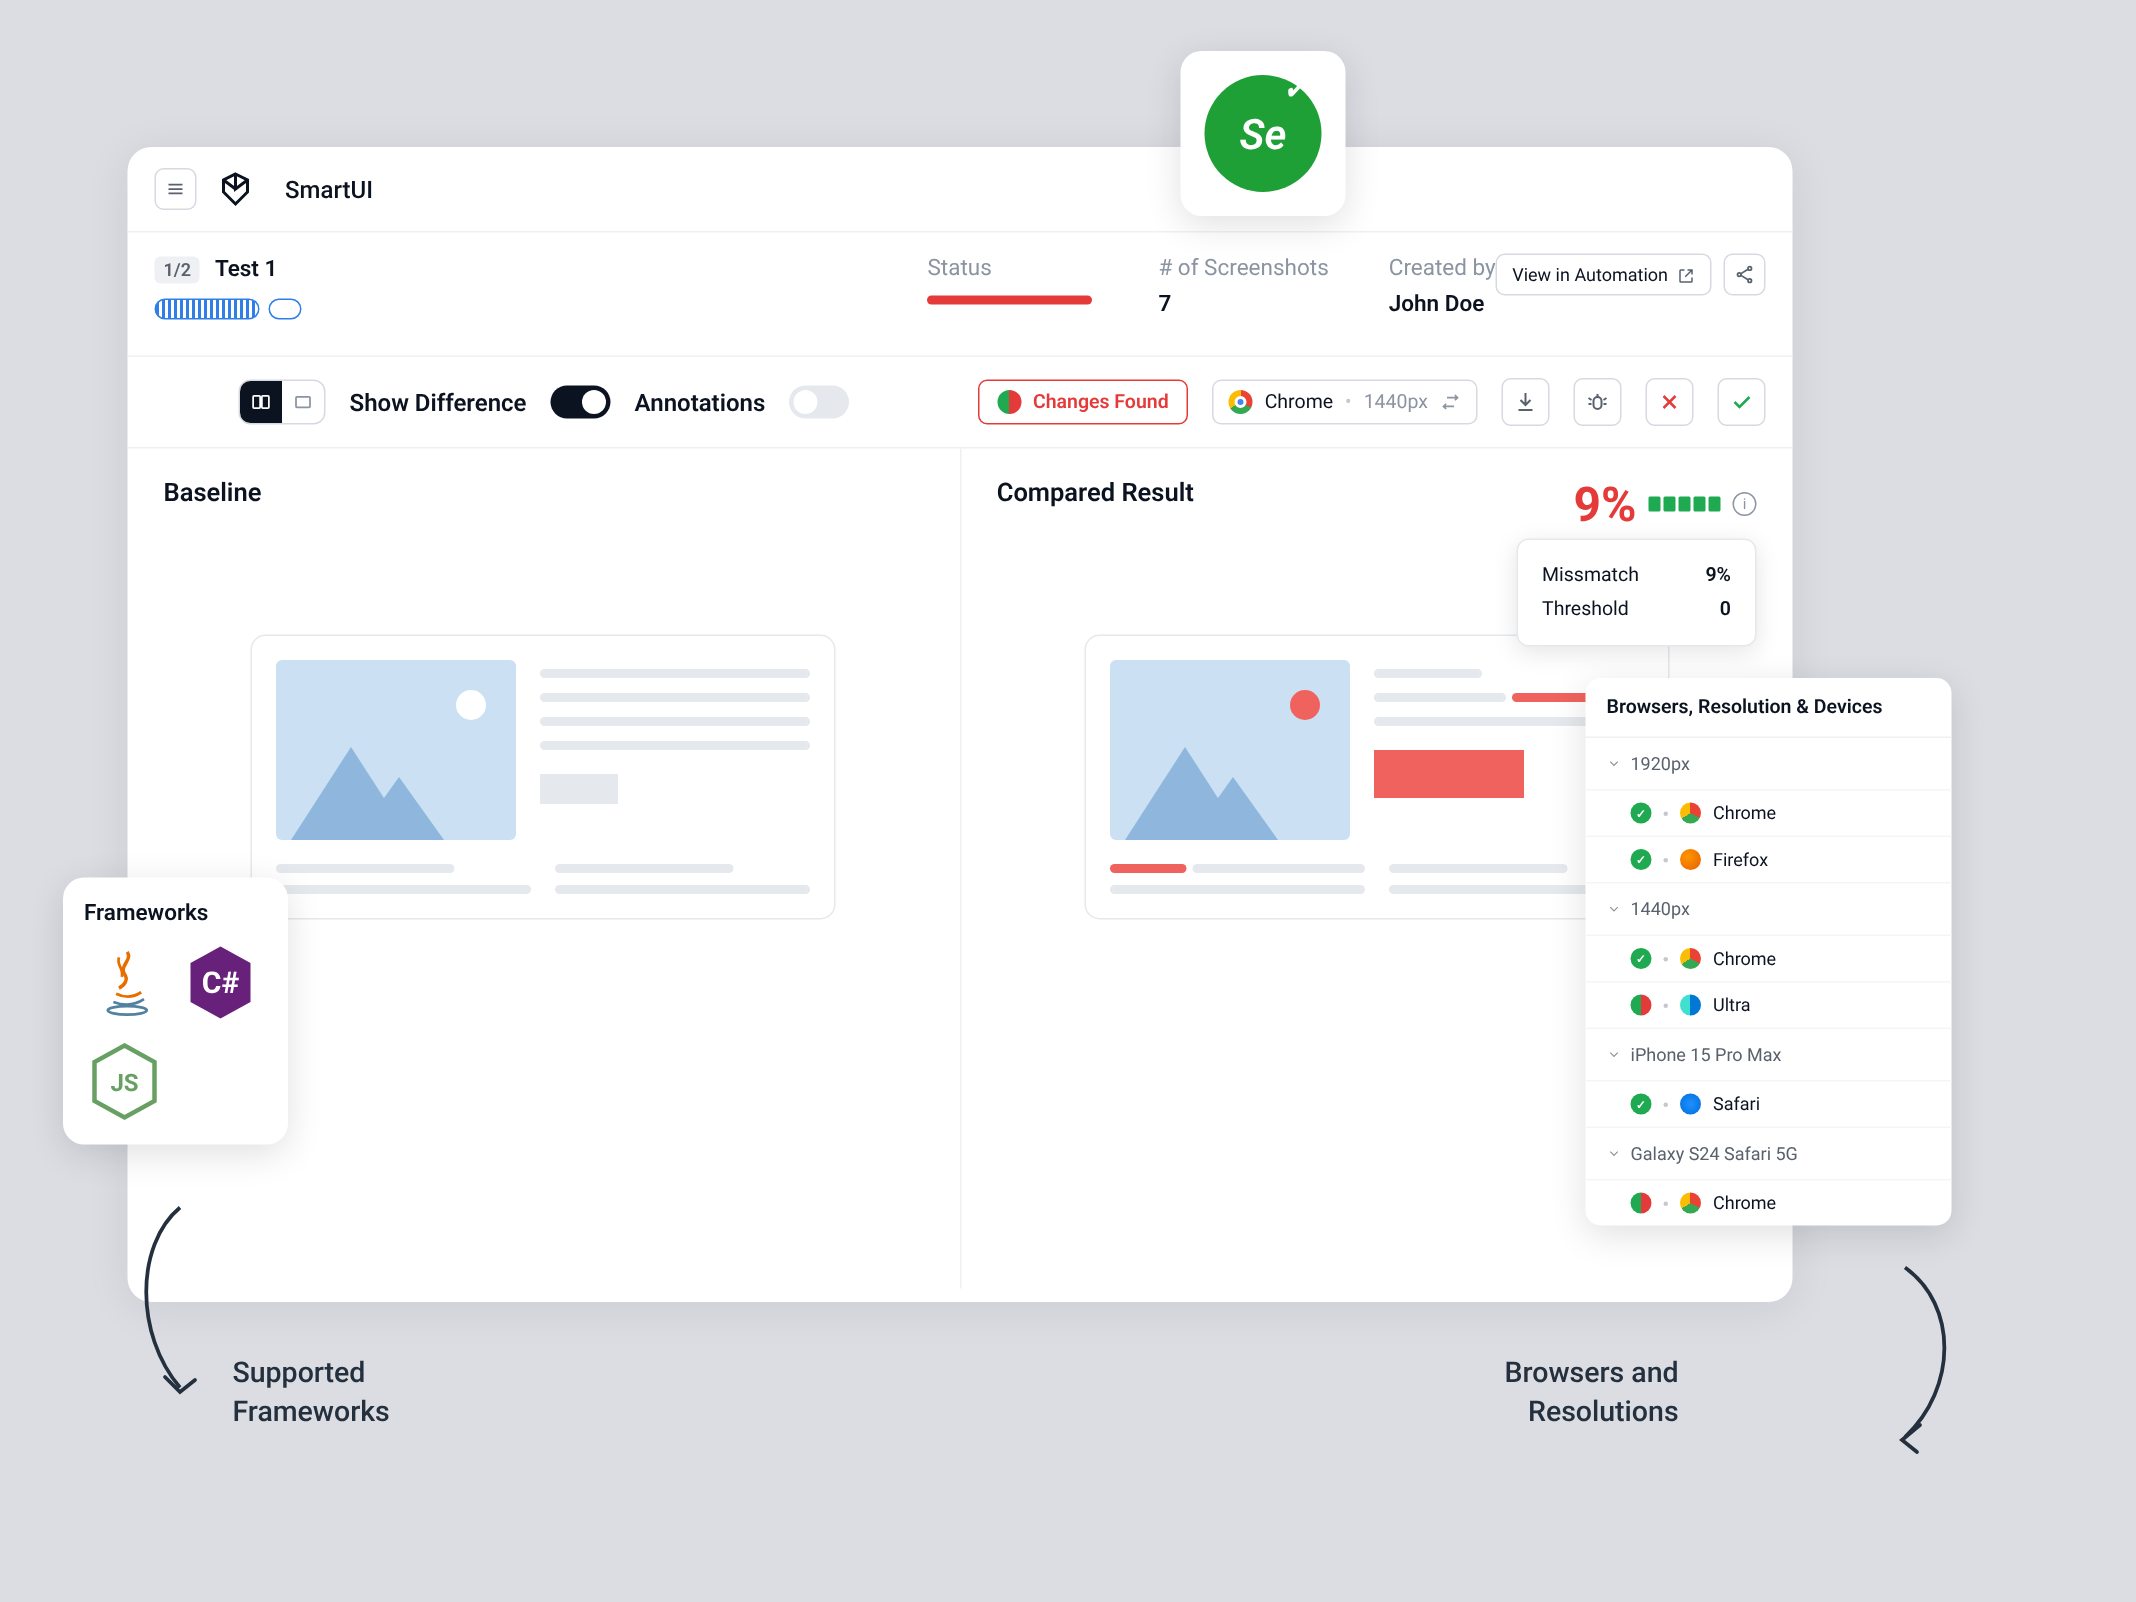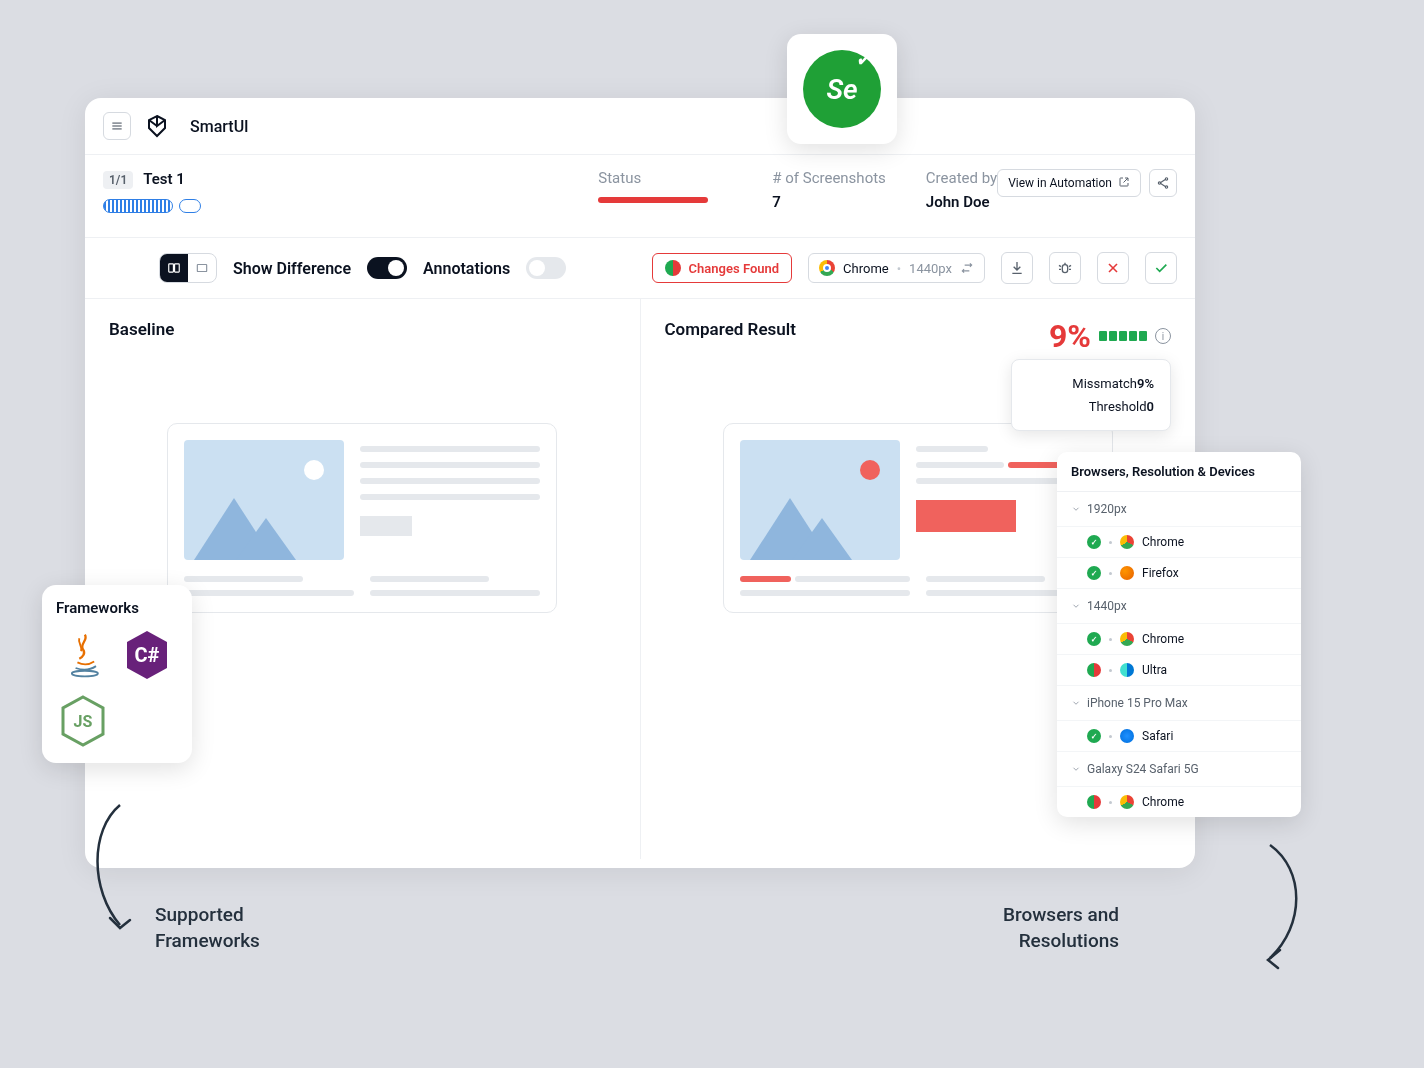--- a/index.html
+++ b/index.html
@@ -17,21 +17,21 @@
 .test-name{font-size:15px;font-weight:600;color:#0b1220}
 .chips{margin-top:10px;display:flex;gap:6px}
 .chip{border:1.5px solid #2f7fe6;border-radius:999px;height:14px}
 .chip.lg{width:70px;background:repeating-linear-gradient(90deg,#2f7fe6 0 2px,#fff 2px 4px)}
 .chip.sm{width:22px;border-color:#2f7fe6}
 .meta-col{display:flex;flex-direction:column;gap:6px;margin-left:24px}
 .meta-label{font-size:15px;color:#8b94a0}
 .meta-value{font-size:15px;font-weight:600;color:#0b1220}
 .status-bar{height:6px;width:110px;background:#e53a3a;border-radius:3px;margin-top:4px}
 .header-actions{display:flex;gap:8px;align-items:flex-start;margin-left:auto}
-.btn-outline{border:1px solid #d6dae0;background:#fff;border-radius:6px;padding:6px 10px;font-size:12px;color:#0b1220;display:flex;align-items:flex-start;gap:6px;cursor:pointer}
+.btn-outline{border:1px solid #d6dae0;background:#fff;border-radius:6px;padding:6px 10px;font-size:12px;color:#0b1220;display:flex;align-items:flex-end;gap:6px;cursor:pointer}
 .toolbar{display:flex;align-items:center;padding:14px 18px;gap:16px;border-bottom:1px solid #eef0f3}
 .view-toggle{display:flex;border:1px solid #d6dae0;border-radius:8px;overflow:hidden}
 .view-toggle .seg{width:28px;height:28px;display:flex;align-items:center;justify-content:center;cursor:pointer}
 .view-toggle .seg.active{background:#0b1220}
 .view-toggle .seg svg{width:14px;height:14px}
 .toolbar-label{font-size:16px;font-weight:600;color:#0b1220}
 .switch{width:40px;height:22px;border-radius:999px;position:relative;cursor:pointer}
 .switch.on{background:#0b1220}
 .switch.off{background:#e5e8ec}
 .switch .knob{position:absolute;top:3px;width:16px;height:16px;border-radius:50%;background:#fff}
@@ -51,21 +51,21 @@
 .compare-area{display:flex;height:560px}
 .pane{flex:1;padding:20px 24px;position:relative}
 .pane.left{border-right:1px solid #eef0f3}
 .pane-title{font-size:17px;font-weight:600;color:#0b1220;margin-bottom:84px}
 .percent-box{position:absolute;top:18px;right:24px;display:flex;align-items:center;gap:8px}
 .percent-val{font-size:32px;font-weight:700;color:#e53a3a}
 .squares{display:flex;gap:2px}
 .squares span{width:8px;height:10px;background:#1fa951;border-radius:1px}
 .info-ico{width:16px;height:16px;border:1.5px solid #8b94a0;border-radius:50%;display:flex;align-items:center;justify-content:center;font-size:10px;color:#8b94a0}
 .tooltip{position:absolute;top:60px;right:24px;background:#fff;border:1px solid #e5e8ec;border-radius:8px;box-shadow:0 4px 16px rgba(0,0,0,.1);padding:12px 16px;min-width:160px}
-.tooltip-row{display:flex;justify-content:flex-end;font-size:13px;color:#0b1220;padding:4px 0}
+.tooltip-row{display:flex;justify-content:space-between;font-size:13px;color:#0b1220;padding:4px 0}
 .tooltip-row .val{font-weight:600}
 .mock-card{border:1px solid #e5e8ec;border-radius:10px;padding:16px;width:390px}
 .mock-top{display:flex;gap:16px;margin-bottom:16px}
 .mock-img{width:160px;height:120px;background:#cbe0f2;border-radius:4px;position:relative;overflow:hidden}
 .mock-mountain{position:absolute;bottom:0;left:10px;width:0;height:0;border-left:40px solid transparent;border-right:40px solid transparent;border-bottom:62px solid #8fb6dd}
 .mock-mountain.m2{left:52px;border-left:30px solid transparent;border-right:30px solid transparent;border-bottom:42px solid #8fb6dd}
 .mock-sun{position:absolute;top:20px;right:20px;width:20px;height:20px;border-radius:50%;background:#fff}
 .mock-sun.red{background:#f0625d}
 .mock-lines{flex:1;display:flex;flex-direction:column;gap:10px;padding-top:6px}
 .mock-line{height:6px;background:#e5e8ec;border-radius:3px}
@@ -117,32 +117,32 @@
       <svg viewBox="0 0 24 24" fill="none" stroke="#0b1220" stroke-width="2">
           <path d="M12 2 L20 6 L20 14 L12 22 L4 14 L4 6 Z"></path>
           <path d="M12 2 L12 12 L20 6 M12 12 L4 6"></path>
         </svg>
       <span class="app-title">SmartUI</span>
     </div>
   </div>
 
   <div class="header-row">
     <div class="test-block">
-      <span class="test-badge">1/1</span>
+      <span class="test-badge">1/2</span>
       <span class="test-name">Test 1</span>
       <div class="chips">
         <div class="chip lg"></div>
         <div class="chip sm"></div>
       </div>
     </div>
     <div class="meta-col">
       <span class="meta-label">Status</span>
       <div class="status-bar"></div>
     </div>
-    <div class="meta-col" style="margin-left:64px">
+    <div class="meta-col" style="margin-left:44px">
       <span class="meta-label"># of Screenshots</span>
       <span class="meta-value">7</span>
     </div>
     <div class="meta-col" style="margin-left:40px">
       <span class="meta-label">Created by</span>
       <span class="meta-value">John Doe</span>
     </div>
     <div class="header-actions">
       <button class="btn-outline">
         <span>View in Automation</span>

